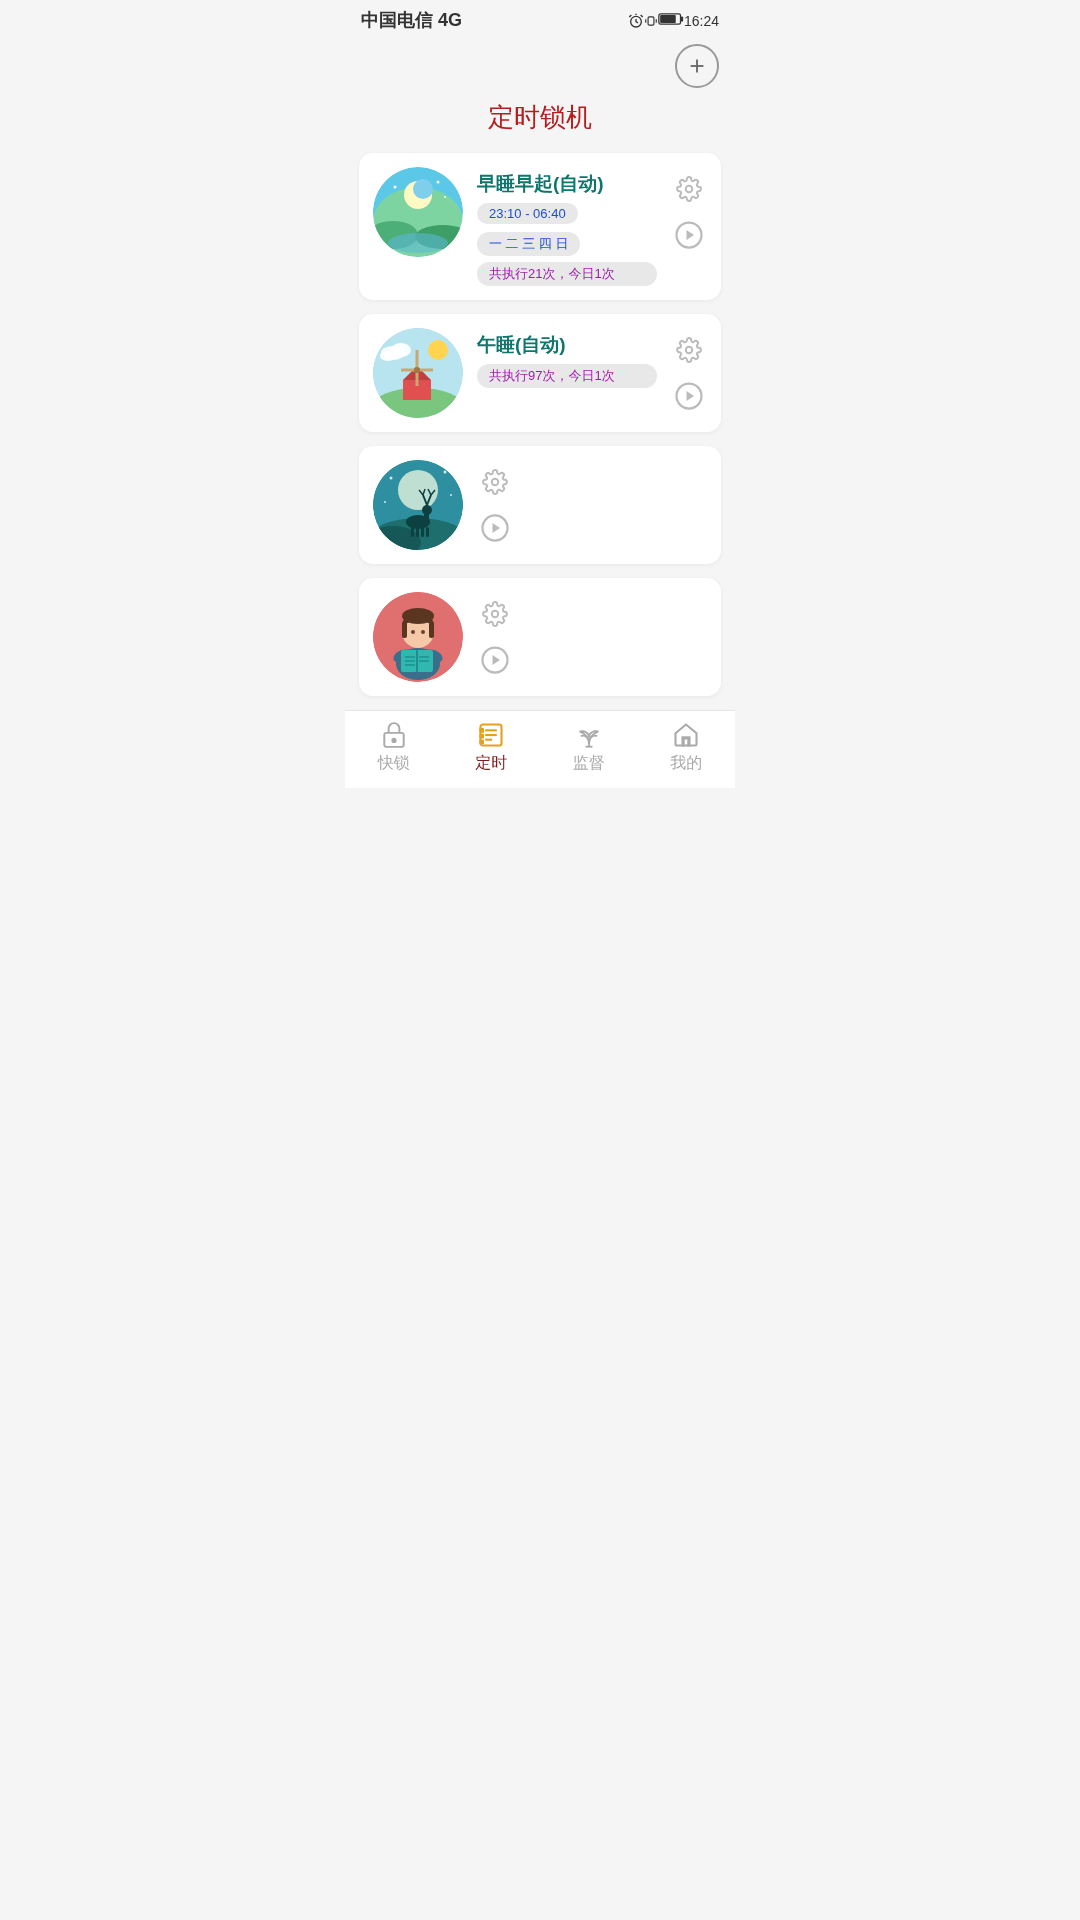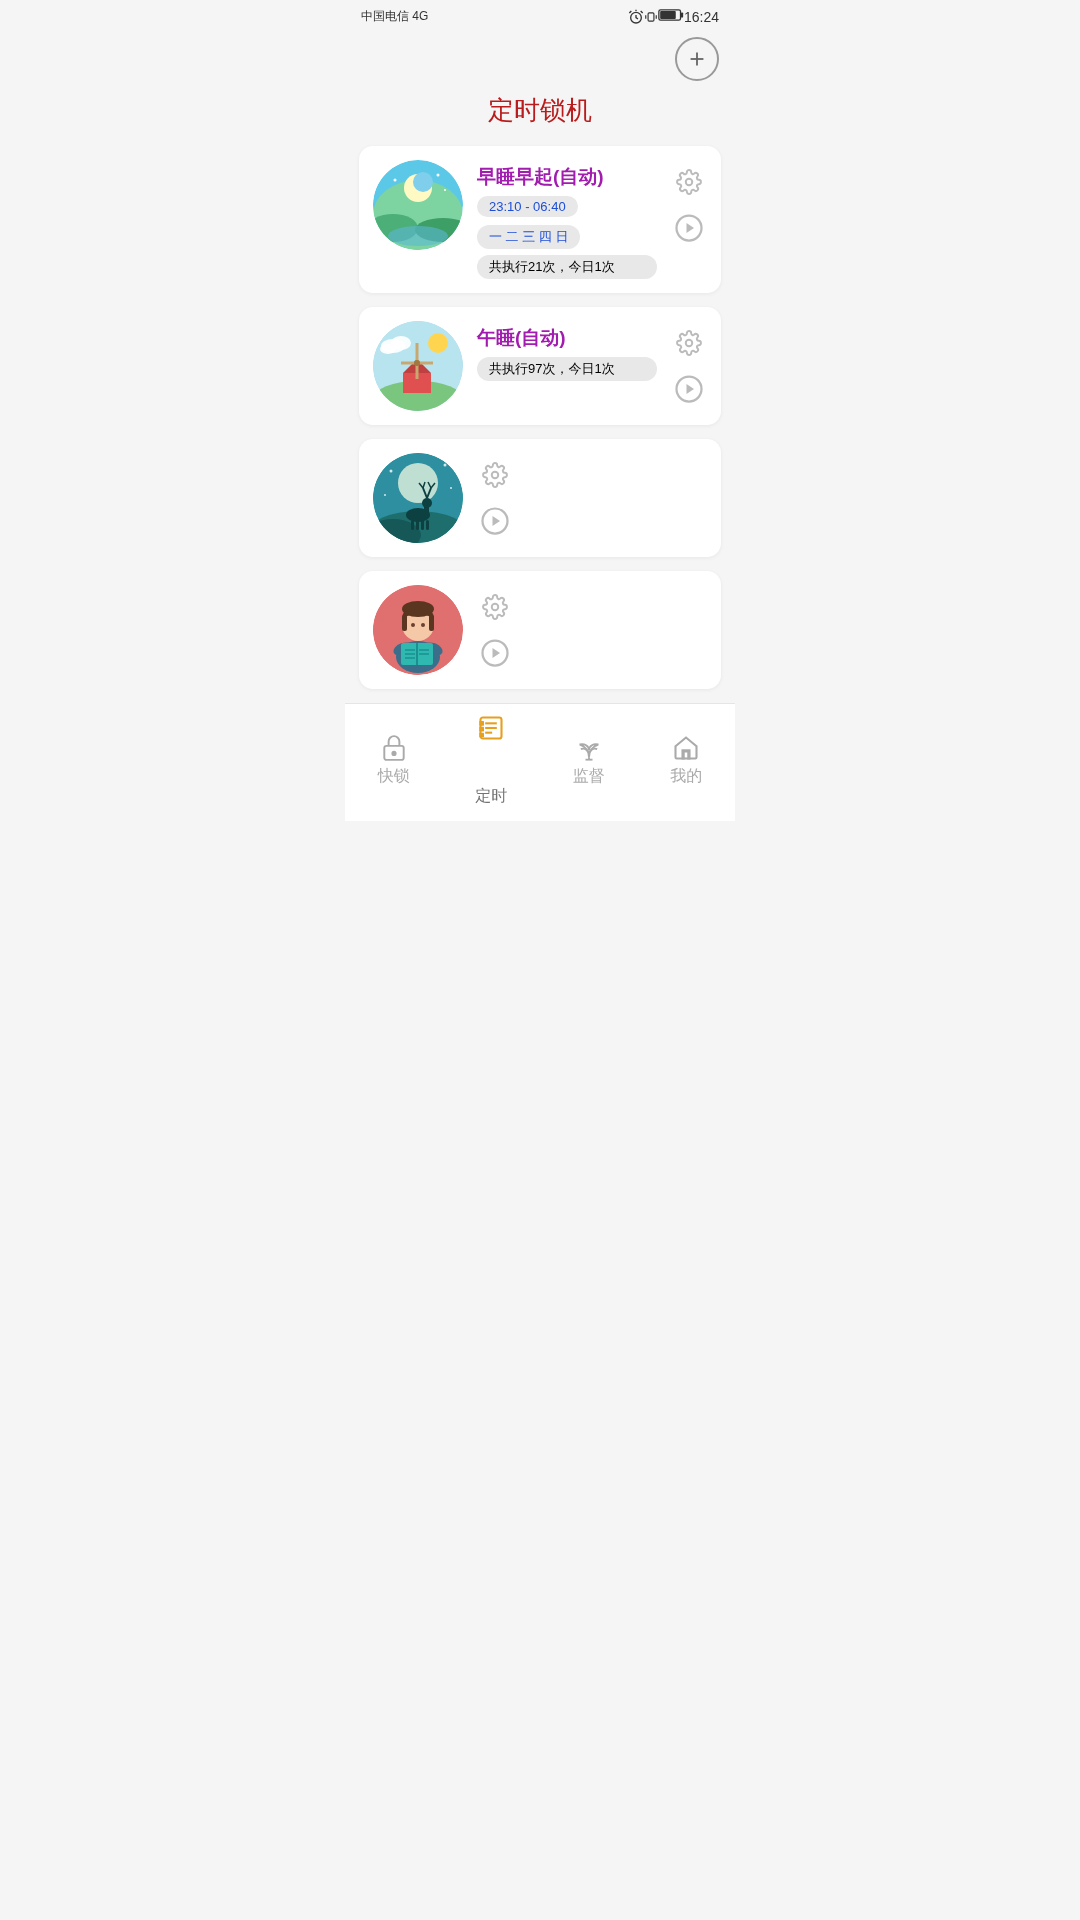--- a/index.html
+++ b/index.html
@@ -19,21 +19,21 @@
     
     .status-bar {
       display: flex;
       justify-content: space-between;
       align-items: center;
       padding: 8px 16px 4px;
       background: #f5f5f5;
       font-size: 13px;
       color: #333;
     }
-    .status-left { font-size: 12px; font-weight: 400; }
+    .status-left { font-size: 18px; font-weight: 700; }
     .status-right { display: flex; align-items: flex-end; font-size: 14px; }
 
     
     .header {
       display: flex;
       justify-content: flex-end;
       padding: 8px 16px 4px;
     }
     .add-btn {
       width: 44px;
@@ -98,40 +98,40 @@
       flex: 1;
       display: flex;
       flex-direction: column;
       gap: 6px;
       padding-top: 4px;
     }
 
     .card-title {
       font-size: 19px;
       font-weight: 600;
-      color: #a21caf;
+      color: #0f766e;
     }
 
     .card-tags {
       display: flex;
       gap: 8px;
       flex-wrap: wrap;
     }
 
     .tag {
       background: #e8e8e8;
       border-radius: 20px;
       padding: 3px 12px;
       font-size: 13px;
       color: #1d4ed8;
     }
 
     .card-stats {
       font-size: 13px;
-      color: #000000;
+      color: #a21caf;
       background: #e8e8e8;
       display: inline-block;
       border-radius: 20px;
       padding: 3px 12px;
     }
 
     .card-actions {
       display: flex;
       flex-direction: column;
       align-items: center;
@@ -183,22 +183,21 @@
       align-items: center;
       justify-content: center;
     }
 
     .nav-label {
       font-size: 16px;
       color: #aaa;
     }
 
     .nav-item.active .nav-label {
-      color: #737373;
-      margin-top: 40px;
+      color: #7f1d1d;
     }
 
     .spacer { flex: 1; }
   </style>
 </head>
 <body>
 
 <div class="status-bar">
   <span class="status-left">中国电信 4G</span>
   <div class="status-right">

